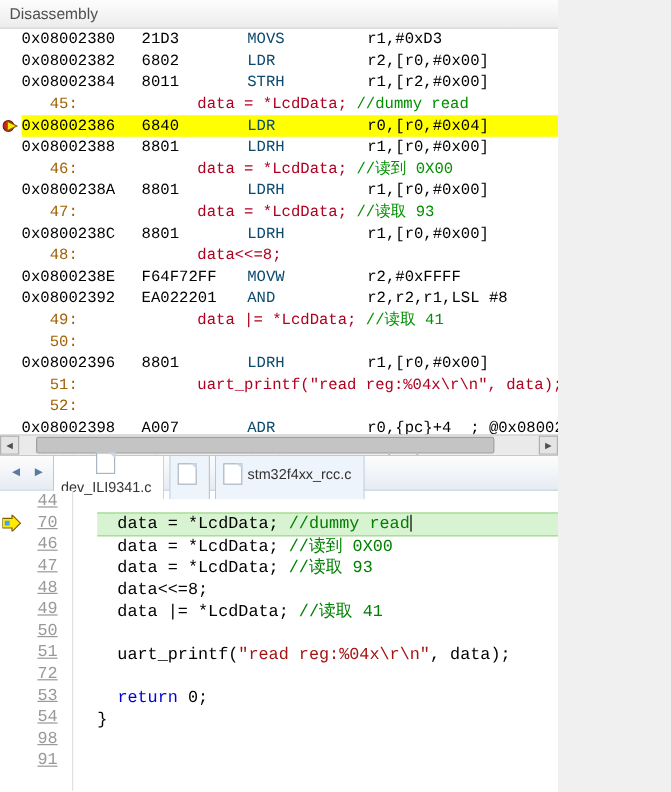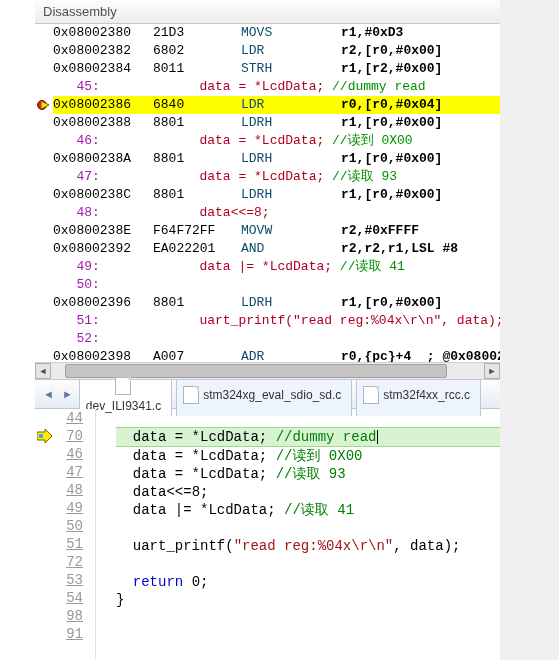--- a/index.html
+++ b/index.html
@@ -8,21 +8,20 @@
     font-family: "Segoe UI", Tahoma, sans-serif;
     font-size: 12px;
     background: #f0f0f0;
     overflow: hidden;
   }
   .window {
     width: 465px;
     height: 660px;
     position: relative;
     background: #fff;
-    padding-left: 35px;
   }
 
   
   .panel-title {
     background: linear-gradient(#fdfdfd,#ececec);
     border-bottom: 1px solid #c8c8c8;
     padding: 4px 8px;
     color: #505050;
     font-size: 13px;
   }
@@ -49,26 +48,26 @@
   .gutter-mark {
     position: absolute;
     left: -18px;
     top: 0;
     width: 18px;
     height: 18px;
     display: flex;
     align-items: center;
     justify-content: center;
   }
-  .col-line  { color:#a21caf; display:inline-block; width:84px; }
+  .col-line  { color:#a16207; display:inline-block; width:84px; }
   .col-src   { color:#a00030; }
   .col-addr  { color:#000; display:inline-block; width:100px; }
   .col-hex   { color:#000; display:inline-block; width:88px; }
   .col-mn    { color:#0c4a6e; display:inline-block; width:100px; }
-  .col-ops   { color:#000;font-weight:bold; }
+  .col-ops   { color:#000; }
   .cmt       { color:#009000; }
   .pink      { color:#b00020; }
   
   .disasm-scroll {
     position: absolute;
     left: 0; right: 0; bottom: 0;
     height: 16px;
     background: #eaeaea;
     border-top: 1px solid #d0d0d0;
     display: flex;
@@ -214,21 +213,20 @@
   <div class="tabs-bar">
     <span class="nav-arrow">◄</span>
     <span class="nav-arrow">►</span>
     <div id="tabs-holder" style="display:flex;gap:4px">
         <div class="tab active">
           <span class="page-icon"></span>
           <span>dev_ILI9341.c</span>
         </div>
         <div class="tab">
           <span class="page-icon"></span>
-          <span>stm324xg_eval_sdio_sd.c</span>
         </div>
         <div class="tab">
           <span class="page-icon"></span>
           <span>stm32f4xx_rcc.c</span>
         </div>
       </div>
   </div>
 
   <div class="editor">
     <div class="ed-gutter" id="ed-gutter">

